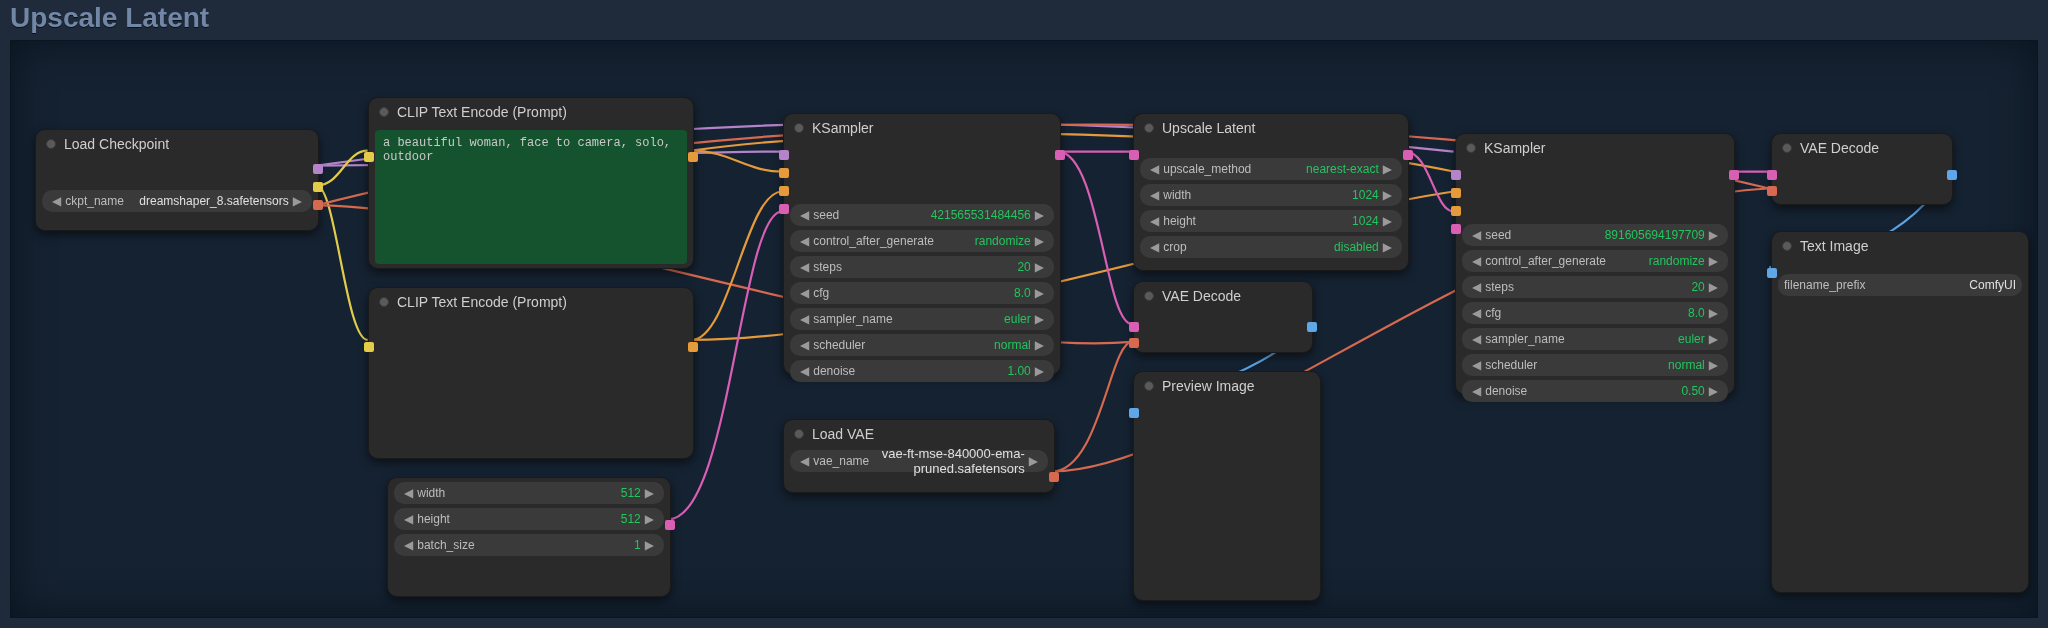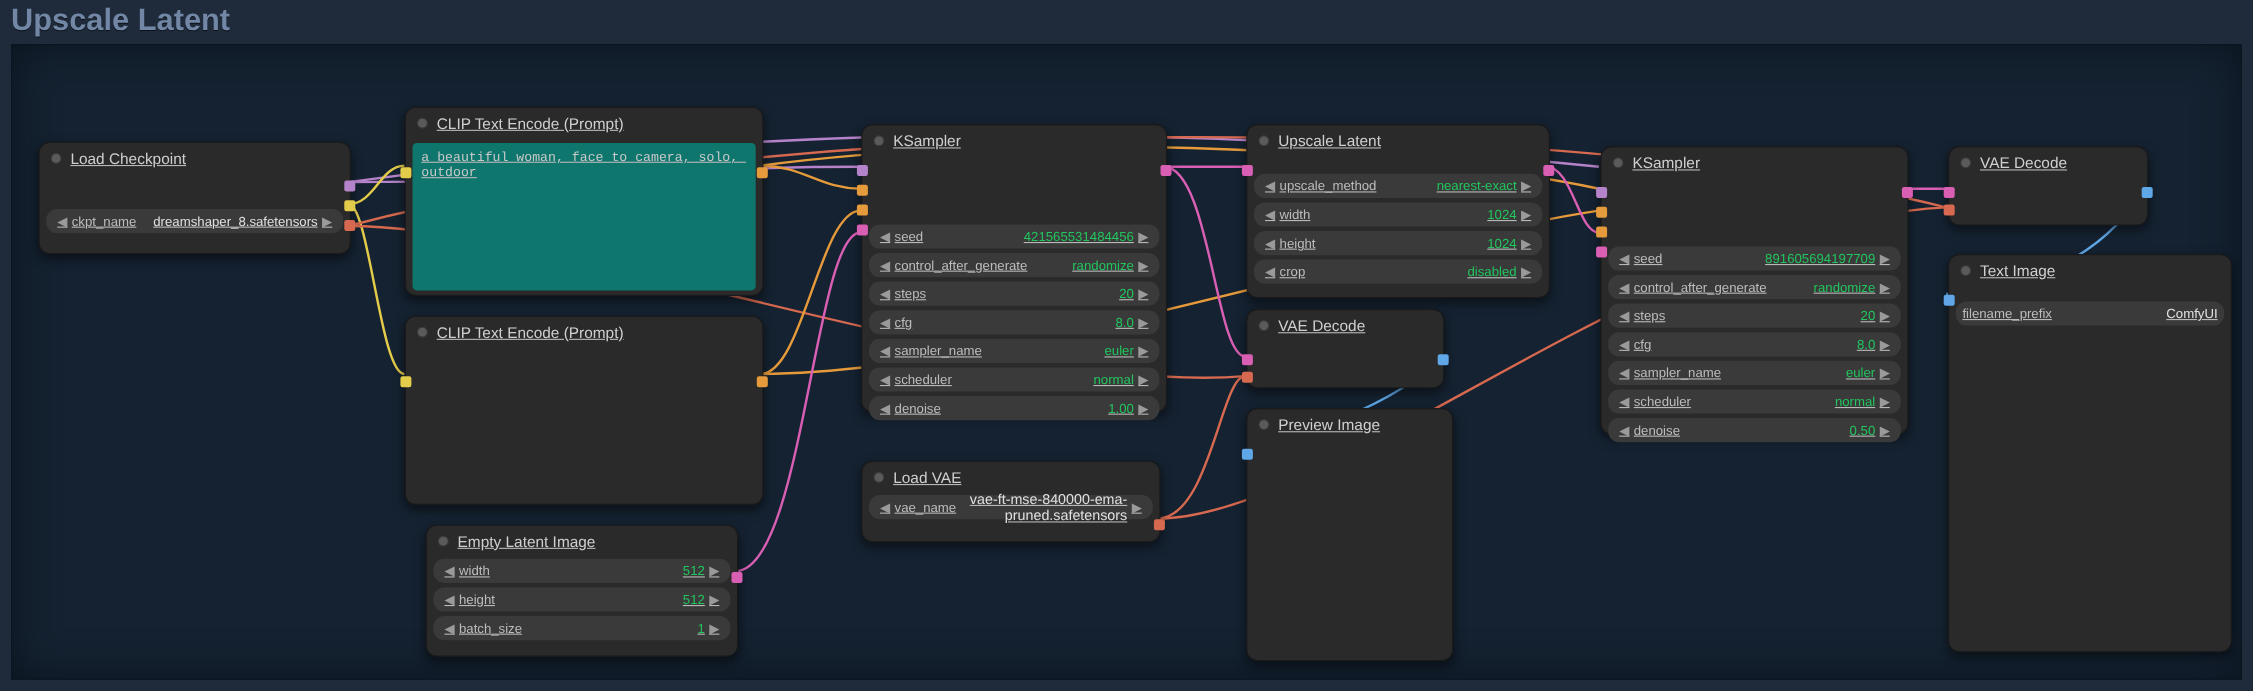--- a/index.html
+++ b/index.html
@@ -40,21 +40,20 @@
     pointer-events: none;
   }
   .node {
     position: absolute;
     background: #2a2a2a;
     border: 1px solid #1a1a1a;
     border-radius: 10px;
     box-shadow: 0 4px 10px rgba(0,0,0,.5);
     color: #b8b8b8;
     font-size: 13px;
-    text-decoration: underline;
   }
   .node .title {
     display: flex;
     align-items: center;
     gap: 8px;
     padding: 6px 10px 4px 10px;
     font-size: 14px;
     color: #cfcfcf;
   }
   .node .dot {
@@ -87,21 +86,21 @@
     padding: 0 4px;
     cursor: pointer;
     user-select: none;
   }
   .param-row .plabel { flex: 0 0 auto; }
   .param-row .pval { flex: 1 1 auto; text-align: right; color: #22c55e; }
   .widget-row .plabel { flex: 0 0 auto; }
   .widget-row .pval   { flex: 1 1 auto; text-align: right; color: #e0e0e0; }
   .textarea {
     margin: 6px;
-    background: #0f766e;
+    background: #14532d;
     border-radius: 4px;
     padding: 6px 8px;
     font-family: "Courier New", monospace;
     font-size: 12px;
     color: #c9c9c9;
     white-space: pre-wrap;
     height: 72%;
   }
   .node.blank-area {
     
@@ -193,24 +192,20 @@
   <div class="node" style="left:357px; top:246px; width:324px; height:170px;">
     <div class="title">
       <span class="dot"></span>
       <span class="title-text">CLIP Text Encode (Prompt)</span>
     </div>
     <div style="position:absolute; left:-5px; top:54px; width:10px;height:10px;background:#e4cc4b;border-radius:2px;"></div>
     <div style="position:absolute; right:-5px; top:54px; width:10px;height:10px;background:#e59a3b;border-radius:2px;"></div>
   </div>
 
   <div class="node" style="left:376px; top:436px; width:282px; height:118px;">
-    <div class="title">
-      <span class="dot"></span>
-      <span class="title-text">Empty Latent Image</span>
-    </div>
     <div style="position:absolute; right:-5px; top:42px; width:10px;height:10px;background:#d85fb4;border-radius:2px;"></div>
     <div id="empty-latent-params">
         <div class="param-row">
           <span class="arrow">◀</span>
           <span class="plabel">width</span>
           <span class="pval">512</span>
           <span class="arrow">▶</span>
         </div>
         <div class="param-row">
           <span class="arrow">◀</span>

